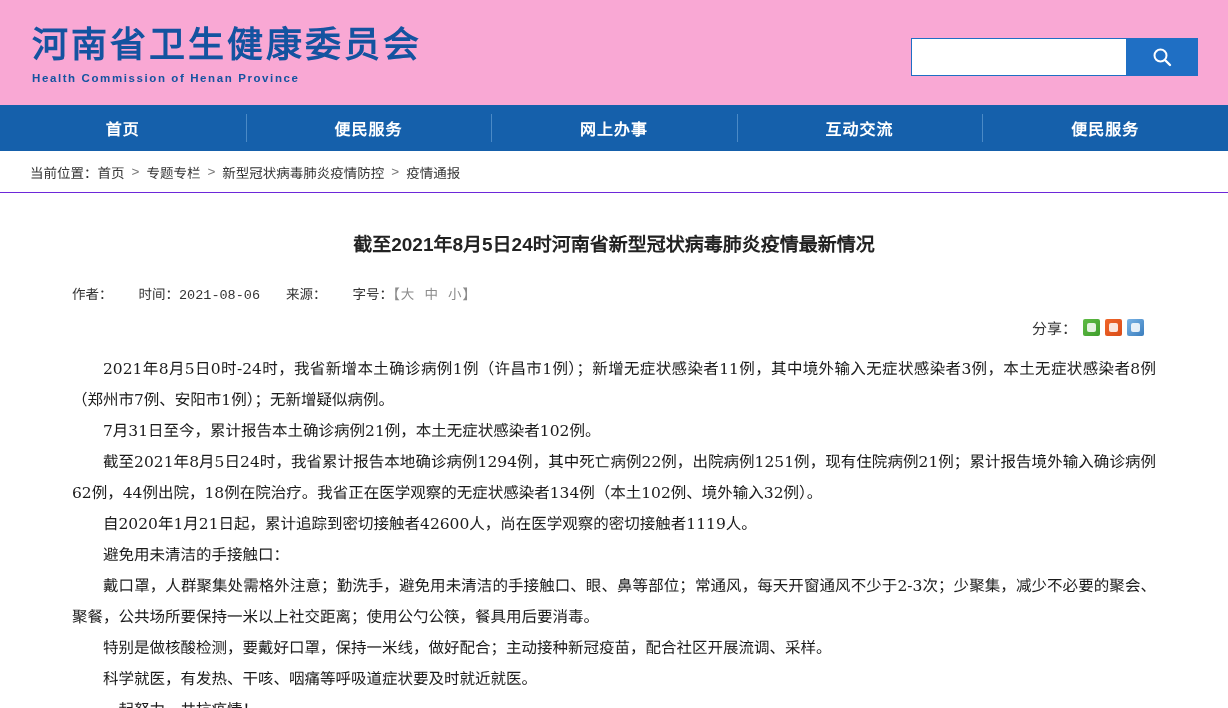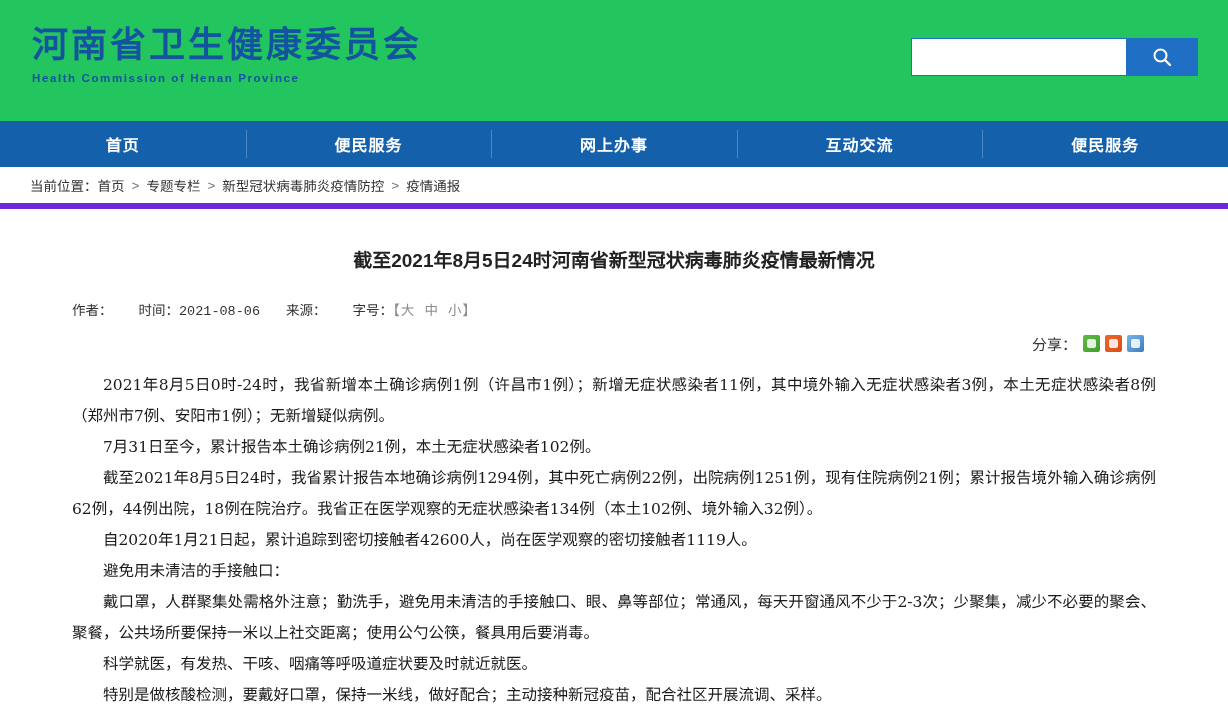--- a/index.html
+++ b/index.html
@@ -14,22 +14,22 @@
     color: #222;
     overflow: hidden;
   }
   .page {
     width: 1228px;
     position: relative;
   }
 
   
   .site-header {
-    height: 121px;
-    background: #22c55e;
+    height: 105px;
+    background: #f9a8d4;
     position: relative;
     border-bottom: none;
   }
   .brand {
     position: absolute;
     left: 32px;
     top: 24px;
   }
   .brand-cn {
     font-size: 36px;
@@ -111,21 +111,21 @@
   }
 
   
   .breadcrumb {
     height: 42px;
     display: flex;
     align-items: center;
     padding-left: 30px;
     font-size: 13.5px;
     color: #333;
-    border-bottom: 6px solid #6d28d9;
+    border-bottom: 1px solid #6d28d9;
     box-sizing: border-box;
   }
   .breadcrumb .bc-label { color: #333; }
   .breadcrumb .bc-link {
     color: #333;
     text-decoration: none;
     cursor: pointer;
   }
   .breadcrumb .bc-sep {
     margin: 0 7px;
@@ -275,19 +275,19 @@
       </span>
     </div>
 
     <div class="article-body">
       <p>2021年8月5日0时-24时，我省新增本土确诊病例1例（许昌市1例）；新增无症状感染者11例，其中境外输入无症状感染者3例，本土无症状感染者8例（郑州市7例、安阳市1例）；无新增疑似病例。</p>
       <p>7月31日至今，累计报告本土确诊病例21例，本土无症状感染者102例。</p>
       <p>截至2021年8月5日24时，我省累计报告本地确诊病例1294例，其中死亡病例22例，出院病例1251例，现有住院病例21例；累计报告境外输入确诊病例62例，44例出院，18例在院治疗。我省正在医学观察的无症状感染者134例（本土102例、境外输入32例）。</p>
       <p>自2020年1月21日起，累计追踪到密切接触者42600人，尚在医学观察的密切接触者1119人。</p>
       <p>避免用未清洁的手接触口：</p>
       <p>戴口罩，人群聚集处需格外注意；勤洗手，避免用未清洁的手接触口、眼、鼻等部位；常通风，每天开窗通风不少于2-3次；少聚集，减少不必要的聚会、聚餐，公共场所要保持一米以上社交距离；使用公勺公筷，餐具用后要消毒。</p>
+      <p>特别是做核酸检测，要戴好口罩，保持一米线，做好配合；主动接种新冠疫苗，配合社区开展流调、采样。</p>
       <p>科学就医，有发热、干咳、咽痛等呼吸道症状要及时就近就医。</p>
-      <p>特别是做核酸检测，要戴好口罩，保持一米线，做好配合；主动接种新冠疫苗，配合社区开展流调、采样。</p>
       <p>一起努力，共抗疫情！</p>
     </div>
   </div>
 
 </div>
 
 </body></html>

